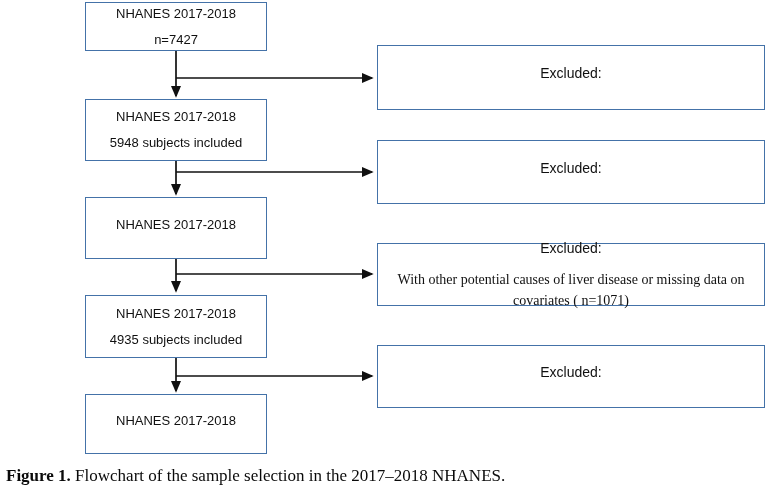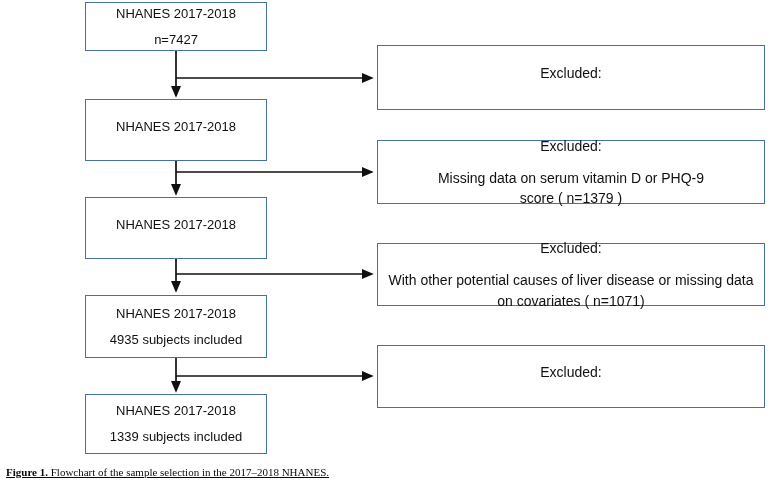--- a/index.html
+++ b/index.html
@@ -65,24 +65,23 @@
   }
   .excl-node .line:first-child {
     margin-bottom: 8px;
   }
   .caption {
     position: absolute;
     left: 6px;
     top: 466px;
     width: 770px;
     font-family: "Liberation Serif", serif;
-    font-size: 11px;
+    font-size: 17px;
     color: #0a0a0a;
     white-space: nowrap;
-    text-decoration: underline;
   }
   .caption b {
     font-weight: bold;
   }
   .caption .cap-text {
     font-weight: normal;
   }
 </style>
 </head>
 <body>
@@ -119,48 +118,47 @@
       </g>
     </svg>
 
     <div class="node main-node" style="left:85px; top:2px; width:182px; height:49px;">
       <span class="line">NHANES 2017-2018</span>
       <span class="line">n=7427</span>
     </div>
 
     <div class="node main-node" style="left:85px; top:99px; width:182px; height:62px;">
       <span class="line">NHANES 2017-2018</span>
+      <span class="line">5948 subjects included</span>
     </div>
 
     <div class="node main-node" style="left:85px; top:197px; width:182px; height:62px;">
       <span class="line">NHANES 2017-2018</span>
     </div>
 
     <div class="node main-node" style="left:85px; top:295px; width:182px; height:63px;">
       <span class="line">NHANES 2017-2018</span>
       <span class="line">4935 subjects included</span>
     </div>
 
     <div class="node main-node" style="left:85px; top:394px; width:182px; height:60px;">
       <span class="line">NHANES 2017-2018</span>
-      <span class="line">1339 subjects included</span>
     </div>
 
     <div class="node excl-node" style="left:377px; top:45px; width:388px; height:65px;">
       <span class="line">Excluded:</span>
     </div>
 
     <div class="node excl-node wrapline" style="left:377px; top:140px; width:388px; height:64px;">
       <span class="line">Excluded:</span>
-      <span class="line" style="max-width:270px;">Missing data on serum vitamin D or PHQ-9 score ( n=1379 )</span>
     </div>
 
     <div class="node excl-node wrapline" style="left:377px; top:243px; width:388px; height:63px;">
       <span class="line">Excluded:</span>
-      <span class="line" style="max-width:366px;">With other potential causes of liver disease or missing data on covariates ( n=1071)</span>
+      <span class="line" style="max-width:366px;font-family:Liberation Serif, serif;">With other potential causes of liver disease or missing data on covariates ( n=1071)</span>
     </div>
 
     <div class="node excl-node" style="left:377px; top:345px; width:388px; height:63px;">
       <span class="line">Excluded:</span>
     </div>
 
   </div>
 
   <div class="caption">
     <b>Figure 1.</b><span class="cap-text"> Flowchart of the sample selection in the 2017–2018 NHANES.</span>

